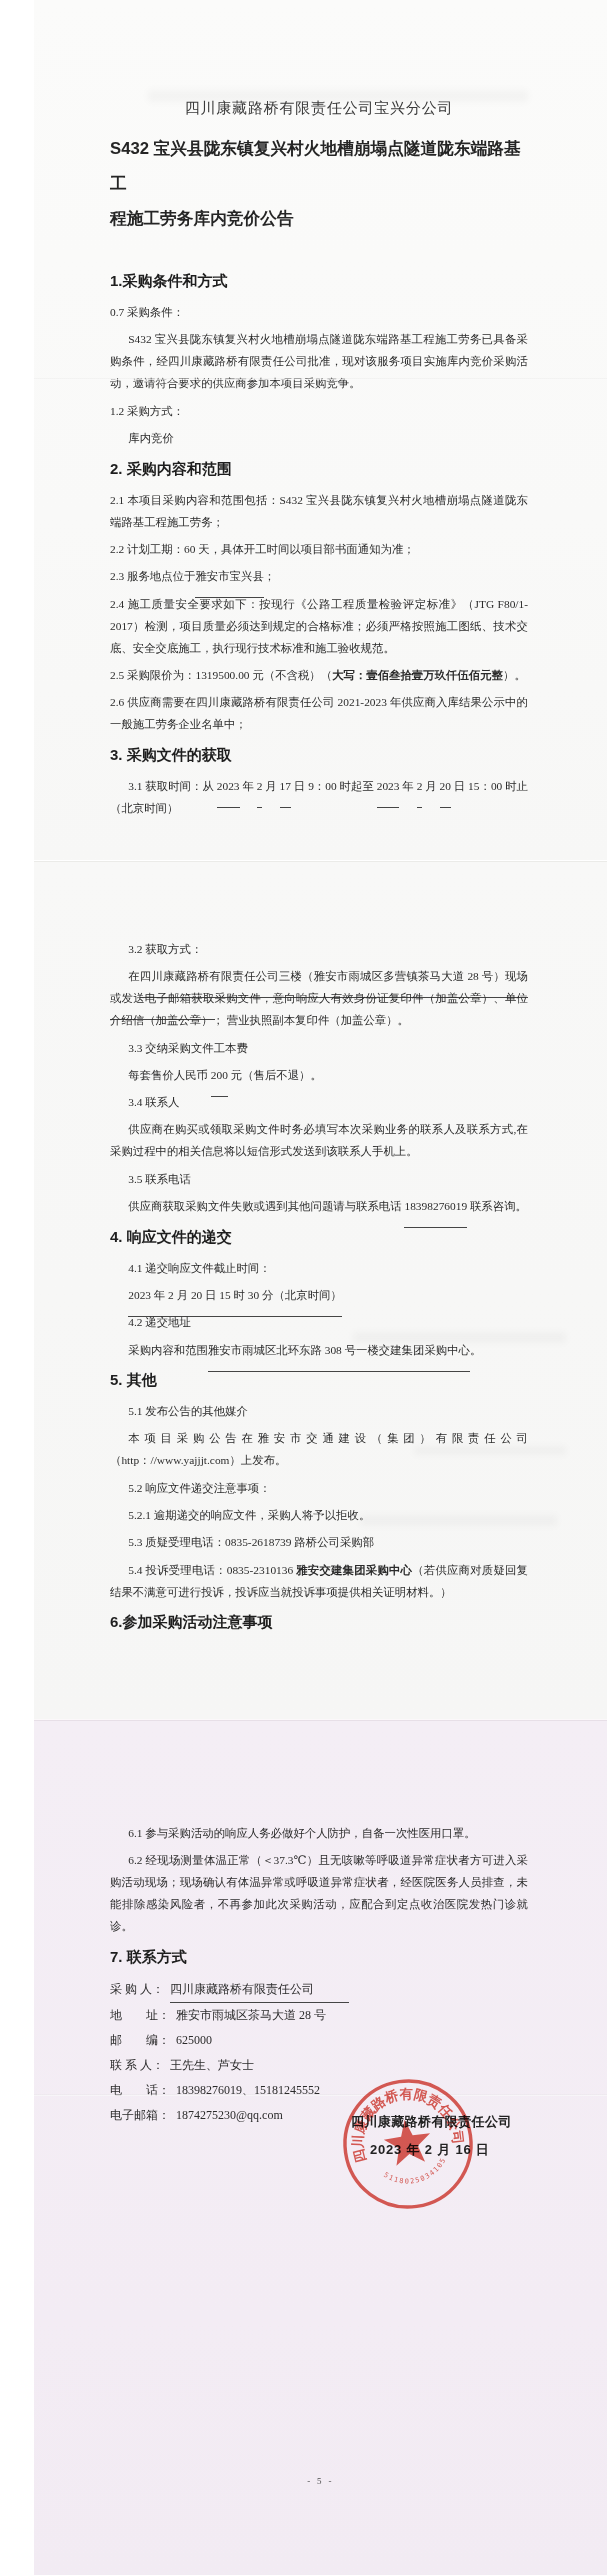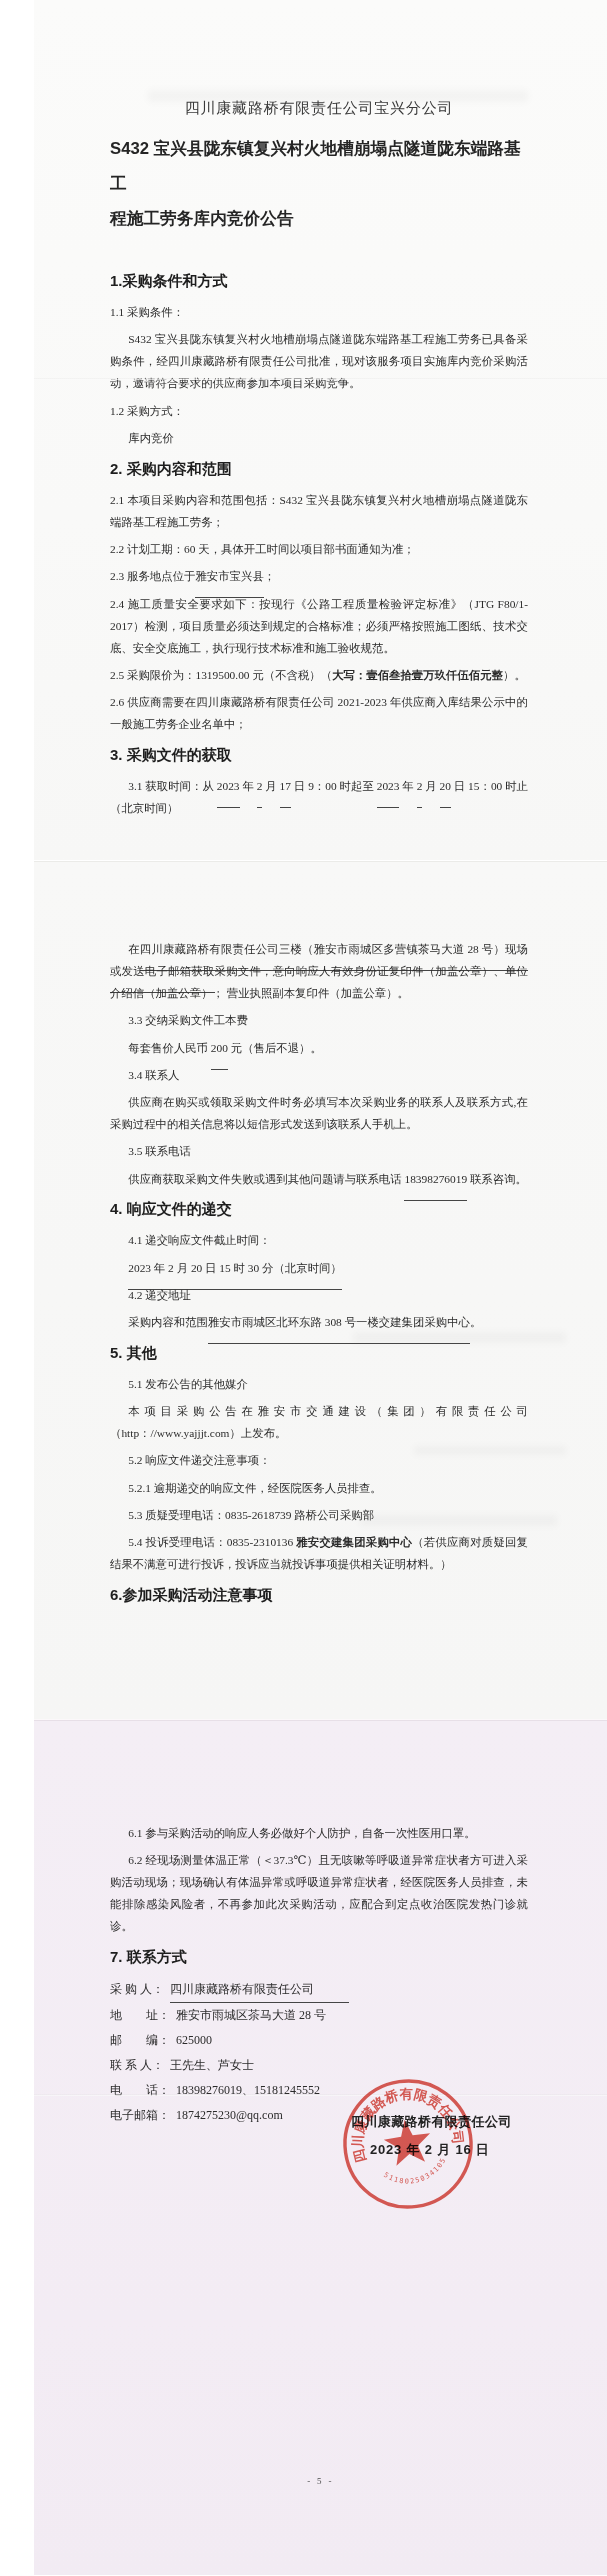--- a/index.html
+++ b/index.html
@@ -65,21 +65,21 @@
   <div class="ghost" style="left:114px; top:90px; width:380px; height:12px;"></div>
   <div class="crease" style="top:378px;"></div>
   <div class="inner">
       <div class="spacer" style="height: 96px;"></div>
       <div class="company-title">四川康藏路桥有限责任公司宝兴分公司</div>
       <div class="spacer" style="height: 10.6px;"></div>
       <div class="doc-title">S432 宝兴县陇东镇复兴村火地槽崩塌点隧道陇东端路基工</div>
       <div class="doc-title">程施工劳务库内竞价公告</div>
       <div class="spacer" style="height: 26px;"></div>
       <div class="sec-h">1.采购条件和方式</div>
-      <p class="para">1.1 采购条件：</p>
+      <p class="para">0.7 采购条件：</p>
       <p class="para ind">S432 宝兴县陇东镇复兴村火地槽崩塌点隧道陇东端路基工程施工劳务已具备采购条件，经四川康藏路桥有限责任公司批准，现对该服务项目实施库内竞价采购活动，邀请符合要求的供应商参加本项目采购竞争。</p>
       <p class="para">1.2 采购方式：</p>
       <p class="para ind">库内竞价</p>
       <div class="sec-h">2. 采购内容和范围</div>
       <p class="para">2.1 本项目采购内容和范围包括：S432 宝兴县陇东镇复兴村火地槽崩塌点隧道陇东端路基工程施工劳务；</p>
       <p class="para">2.2 计划工期：60 天，具体开工时间以项目部书面通知为准；</p>
       <p class="para"><span>2.3 服务地点位于</span><span class="u">雅安市宝兴县</span><span>；</span></p>
       <p class="para">2.4 施工质量安全要求如下：按现行《公路工程质量检验评定标准》（JTG F80/1-2017）检测，项目质量必须达到规定的合格标准；必须严格按照施工图纸、技术交底、安全交底施工，执行现行技术标准和施工验收规范。</p>
       <p class="para"><span>2.5 采购限价为：1319500.00 元（不含税）（</span><span class=" b">大写：壹佰叁拾壹万玖仟伍佰元整</span><span>）。</span></p>
       <p class="para">2.6 供应商需要在四川康藏路桥有限责任公司 2021-2023 年供应商入库结果公示中的一般施工劳务企业名单中；</p>
@@ -87,37 +87,38 @@
       <p class="para ind"><span>3.1 获取时间：从 </span><span class="u">2023</span><span> 年 </span><span class="u">2</span><span> 月 </span><span class="u">17</span><span> 日 9：00 时起至 </span><span class="u">2023</span><span> 年 </span><span class="u">2</span><span> 月 </span><span class="u">20</span><span> 日 15：00 时止（北京时间）</span></p>
     </div>
 </div>
 
 <div class="page page-2">
   <div class="ghost" style="left:319px; top:471px; width:213px; height:10.6px;"></div>
   <div class="ghost" style="left:380px; top:585px; width:152px; height:9px;"></div>
   <div class="ghost" style="left:326px; top:654px; width:197px; height:10.6px;"></div>
   <div class="inner">
       <div class="spacer" style="height: 77px;"></div>
+      <p class="para ind">3.2 获取方式：</p>
       <p class="para ind"><span>在</span><span class="u">四川康藏路桥有限责任公司三楼（雅安市雨城区多营镇茶马大道 28 号）现场或发送电子邮箱获取</span><span>采购文件，意向响应人有效身份证复印件（加盖公章）、单位介绍信（加盖公章）； 营业执照副本复印件（加盖公章）。</span></p>
       <p class="para ind">3.3 交纳采购文件工本费</p>
       <p class="para ind"><span>每套售价人民币 </span><span class="u">200</span><span> 元（售后不退）。</span></p>
       <p class="para ind">3.4 联系人</p>
       <p class="para ind">供应商在购买或领取采购文件时务必填写本次采购业务的联系人及联系方式,在采购过程中的相关信息将以短信形式发送到该联系人手机上。</p>
       <p class="para ind">3.5 联系电话</p>
       <p class="para ind"><span>供应商获取采购文件失败或遇到其他问题请与联系电话 </span><span class="u">18398276019</span><span> 联系咨询。</span></p>
       <div class="sec-h">4. 响应文件的递交</div>
       <p class="para ind">4.1 递交响应文件截止时间：</p>
       <p class="para ind"><span class="u">2023 年 2 月 20 日 15 时 30 分（北京时间）</span></p>
       <p class="para ind">4.2 递交地址</p>
       <p class="para ind"><span>采购内容和范围</span><span class="u">雅安市雨城区北环东路 308 号一楼交建集团采购中心</span><span>。</span></p>
       <div class="sec-h">5. 其他</div>
       <p class="para ind">5.1 发布公告的其他媒介</p>
       <p class="para ind">本项目采购公告在雅安市交通建设（集团）有限责任公司（http：//www.yajjjt.com）上发布。</p>
       <p class="para ind">5.2 响应文件递交注意事项：</p>
-      <p class="para ind">5.2.1 逾期递交的响应文件，经医院医务人员排查。</p>
+      <p class="para ind">5.2.1 逾期递交的响应文件，采购人将予以拒收。</p>
       <p class="para ind">5.3 质疑受理电话：0835-2618739 路桥公司采购部</p>
       <p class="para ind"><span>5.4 投诉受理电话：0835-2310136 </span><span class=" b">雅安交建集团采购中心</span><span>（若供应商对质疑回复结果不满意可进行投诉，投诉应当就投诉事项提供相关证明材料。）</span></p>
       <div class="sec-h">6.参加采购活动注意事项</div>
     </div>
 </div>
 
 <div class="page page-3">
   <div class="crease" style="top:374px;"></div>
   <div class="inner">
       <div class="spacer" style="height: 102px;"></div>

